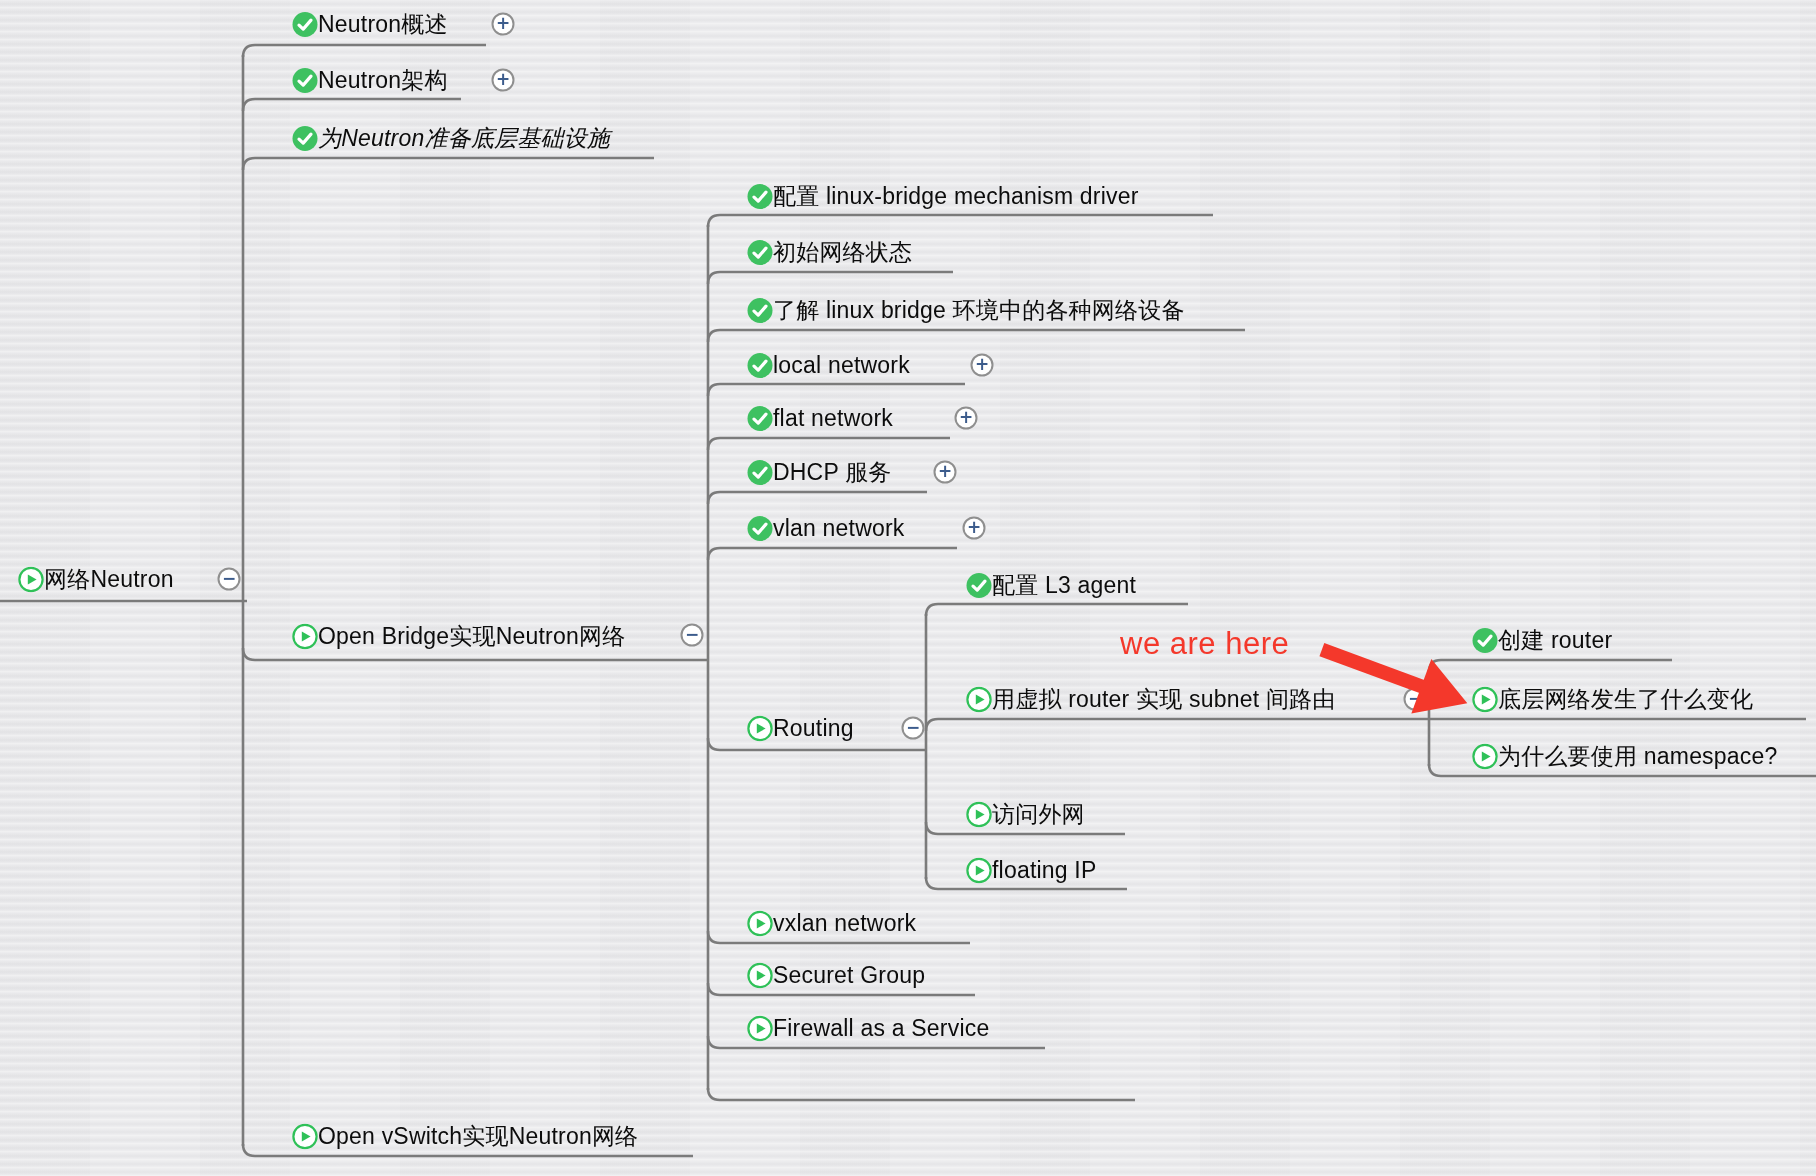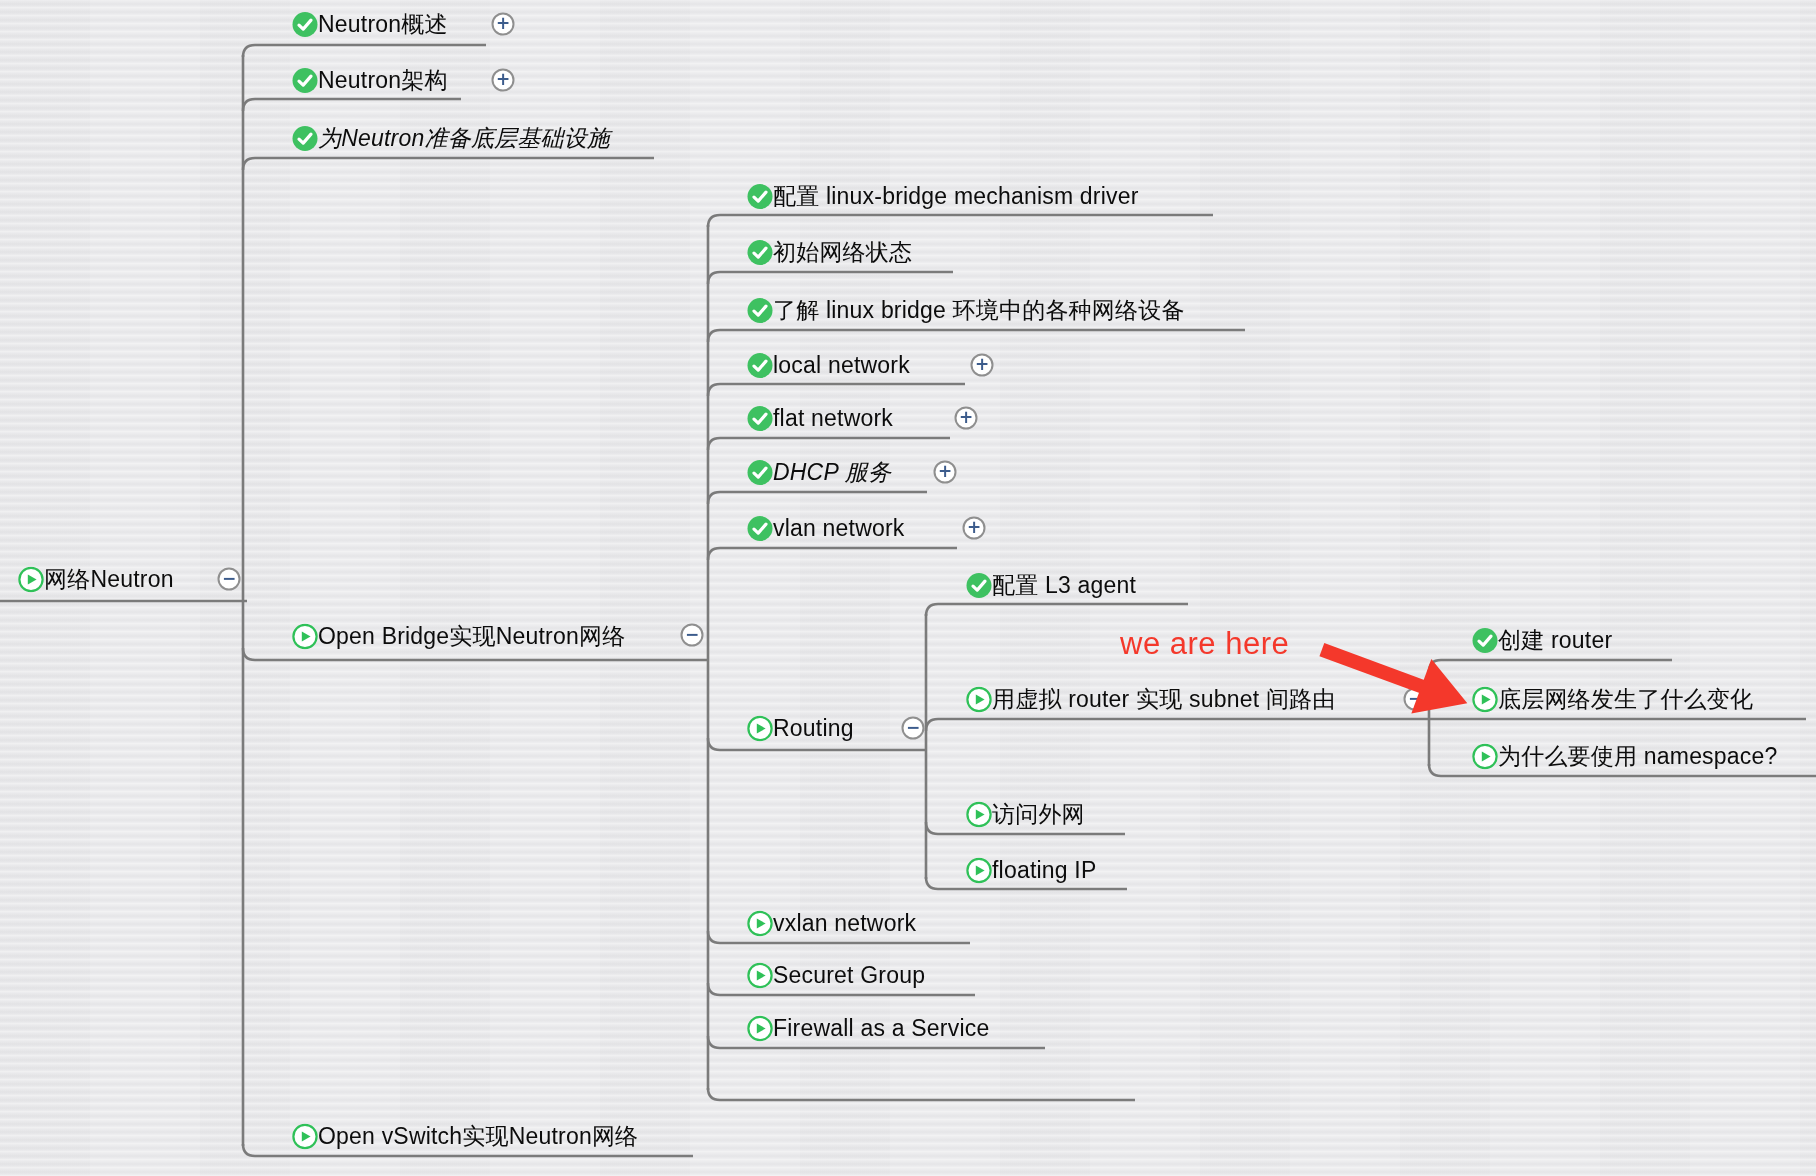--- a/index.html
+++ b/index.html
@@ -153,21 +153,21 @@
     <div class="node" style="left: 747px; top: 418px;">
       <svg class="sicon" viewBox="0 0 26 26">
   <circle cx="13" cy="13" r="12.5" fill="#3ec161"></circle>
   <path d="M7 13.6 L11.2 17.6 L19 8.6" stroke="#fff" stroke-width="3.2" fill="none" stroke-linecap="round" stroke-linejoin="round"></path>
       </svg>
       <span class="lbl">flat network</span>
     </div>
     <div class="toggle" style="left: 966px; top: 418px;">
       <span>+</span>
     </div>
-    <div class="node" style="left: 747px; top: 472px; font-style: italic;">
+    <div class="node" style="left: 747px; top: 472px;">
       <svg class="sicon" viewBox="0 0 26 26">
   <circle cx="13" cy="13" r="12.5" fill="#3ec161"></circle>
   <path d="M7 13.6 L11.2 17.6 L19 8.6" stroke="#fff" stroke-width="3.2" fill="none" stroke-linecap="round" stroke-linejoin="round"></path>
       </svg>
       <span class="lbl">DHCP 服务</span>
     </div>
     <div class="toggle" style="left: 945px; top: 472px;">
       <span>+</span>
     </div>
     <div class="node" style="left: 747px; top: 528px;">

